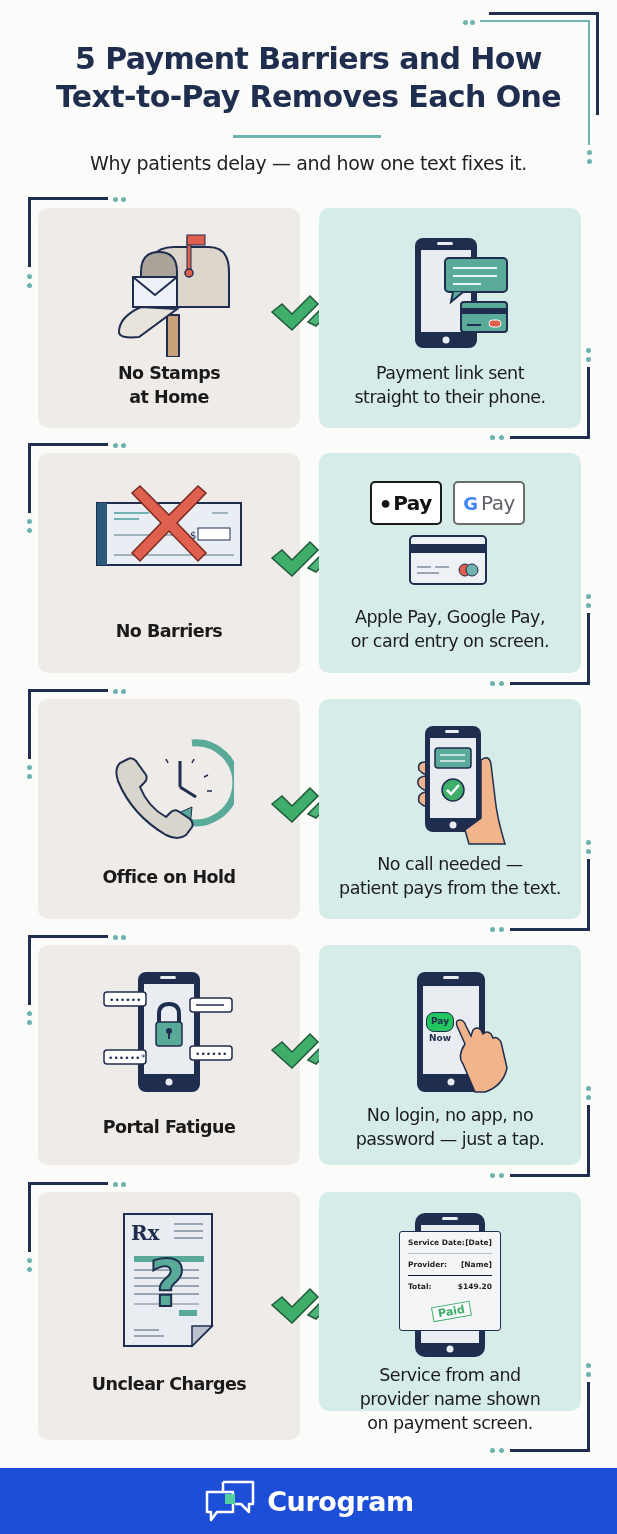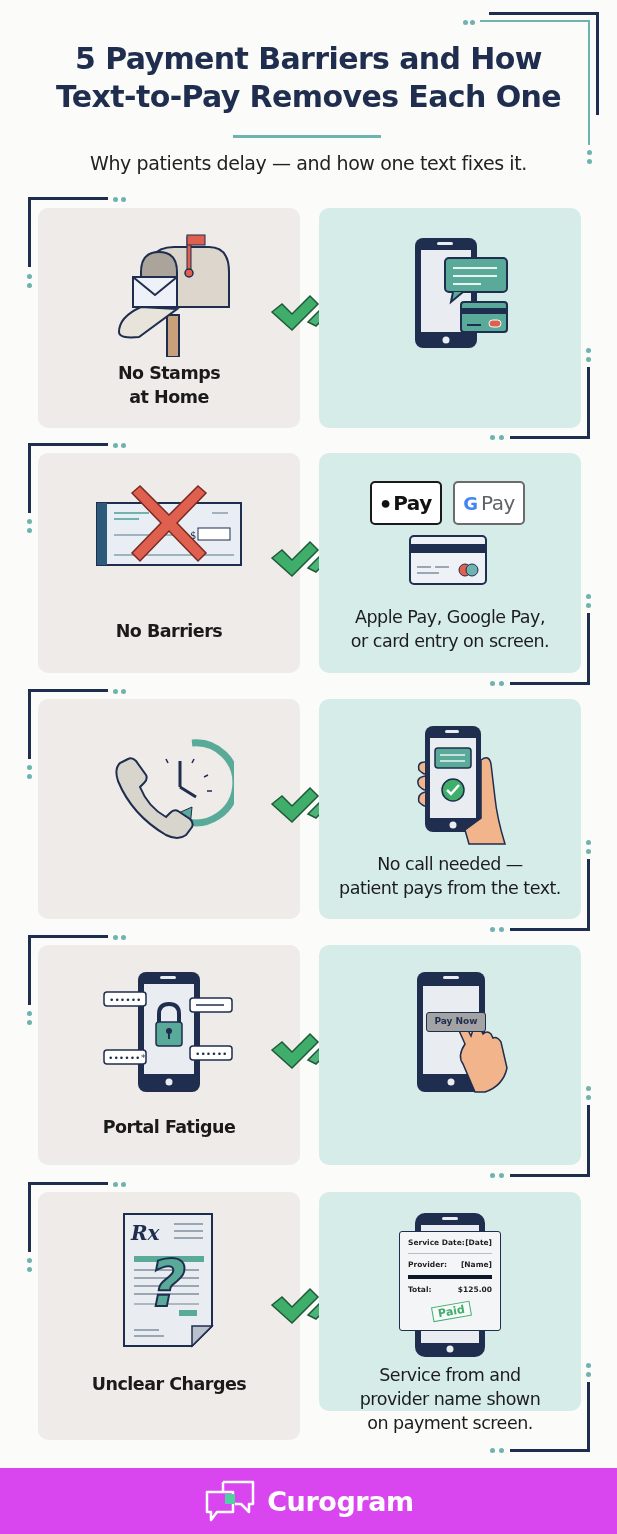--- a/index.html
+++ b/index.html
@@ -23,21 +23,21 @@
   .card.left { left: 38px; background: #efebe8; }
   .card.right { left: 319px; background: #d6ece9; }
   .card-icon { position: absolute; left: 0; width: 262px; top: 14px; height: 140px; display: flex; align-items: center; justify-content: center; }
   .card-label { position: absolute; left: 0; width: 262px; text-align: center;
     font-family: "DejaVu Sans", sans-serif; font-weight: bold; font-size: 17.5px; line-height: 24px; color: #1a1a1a; letter-spacing: -0.5px; }
   .card-desc { position: absolute; left: 0; width: 262px; text-align: center;
     font-family: "DejaVu Sans", sans-serif; font-size: 17.5px; line-height: 24px; color: #1c1c1c; letter-spacing: -0.5px; }
 
   .connector { position: absolute; left: 268px; width: 84px; height: 40px; }
 
-  .footer { position: absolute; left: 0; top: 1468px; width: 617px; height: 66px; background: #d946ef;
+  .footer { position: absolute; left: 0; top: 1468px; width: 617px; height: 66px; background: #1d4ed8;
     display: flex; align-items: center; justify-content: center; gap: 10px; }
   .footer-brand { font-family: "DejaVu Sans", sans-serif; font-weight: bold; font-size: 27px; color: #ffffff; letter-spacing: -0.4px; }
 </style>
 </head>
 <body>
 
 <div>
   <div class="br navy" style="left:489px;top:12px;width:110px;height:3px;"></div>
   <div class="br navy" style="left:596px;top:12px;width:3px;height:103px;"></div>
   <div class="br teal" style="left:480px;top:20px;width:110px;height:2px;"></div>
@@ -96,20 +96,23 @@
         <rect x="60" y="26" width="62" height="34" rx="4" fill="#5aaa9a" stroke="#1f2d4e" stroke-width="2"></rect>
         <path d="M68 60 L66 70 L78 60" fill="#5aaa9a" stroke="#1f2d4e" stroke-width="2"></path>
         <line x1="68" y1="36" x2="112" y2="36" stroke="#e8f4f2" stroke-width="2"></line>
         <line x1="68" y1="44" x2="112" y2="44" stroke="#e8f4f2" stroke-width="2"></line>
         <line x1="68" y1="52" x2="96" y2="52" stroke="#e8f4f2" stroke-width="2"></line>
         <rect x="76" y="70" width="46" height="30" rx="3" fill="#5aaa9a" stroke="#1f2d4e" stroke-width="2"></rect>
         <rect x="76" y="76" width="46" height="6" fill="#1f2d4e"></rect>
         <line x1="82" y1="93" x2="96" y2="93" stroke="#1f2d4e" stroke-width="2"></line>
         <rect x="104" y="88" width="12" height="7" rx="3.5" fill="#e06050" stroke="#fff" stroke-width="1"></rect>
       </svg>
+    </div>
+    <div class="card-desc" style="top:153px;">
+      <span>Payment link sent</span><br><span>straight to their phone.</span>
     </div>
   </div>
   <div>
     <div class="br navy" style="left:587px;top:367px;width:3px;height:72px;"></div>
     <div class="br navy" style="left:510px;top:436px;width:80px;height:3px;"></div>
     <div class="dot" style="left:586px;top:348px;"></div>
       <div class="dot" style="left:586px;top:357px;"></div>
     <div class="dot" style="left:490px;top:435px;"></div>
       <div class="dot" style="left:499px;top:435px;"></div>
   </div>
@@ -197,20 +200,21 @@
         <path d="M70 92 L88 84 L86 104 Z" fill="#5aaa9a" stroke="#1f2d4e" stroke-width="1"></path>
         <line x1="76" y1="38" x2="76" y2="64" stroke="#1f2d4e" stroke-width="3"></line>
         <line x1="76" y1="64" x2="92" y2="74" stroke="#1f2d4e" stroke-width="3"></line>
         <line x1="62" y1="36" x2="64" y2="40" stroke="#1f2d4e" stroke-width="1.5"></line>
         <line x1="90" y1="36" x2="88" y2="40" stroke="#1f2d4e" stroke-width="1.5"></line>
         <line x1="104" y1="52" x2="100" y2="54" stroke="#1f2d4e" stroke-width="1.5"></line>
         <line x1="108" y1="68" x2="103" y2="68" stroke="#1f2d4e" stroke-width="1.5"></line>
         <path d="M16 40 Q10 46 14 58 Q28 92 62 112 Q74 118 82 112 L88 104 Q90 100 86 96 L74 88 Q70 86 66 90 L62 94 Q44 84 36 64 L40 60 Q44 56 42 52 L32 38 Q28 34 24 36 Z" fill="#d8d5cd" stroke="#1f2d4e" stroke-width="2"></path>
       </svg>
     </div>
+    <div class="card-label" style="top:166px;">Office on Hold</div>
   </div>
   <svg class="connector" style="top:784px;" viewBox="0 0 84 40">
     <path d="M4 20 L14 12 L24 22 L42 4 L50 12 L24 38 Z" fill="#3fae6a" stroke="#1f5a38" stroke-width="1.5"></path>
     <path d="M40 30 L56 14 L62 14 L62 4 L82 20 L62 36 L62 26 L56 26 L48 34 Z" fill="#4cb476" stroke="#1f5a38" stroke-width="1.5"></path>
   </svg>
   <div class="card right" style="top:699px;">
     <div class="card-icon">
       <svg width="130" height="130" viewBox="0 0 130 130">
         <rect x="40" y="8" width="56" height="106" rx="8" fill="#1f2d4e"></rect>
         <rect x="45" y="20" width="46" height="80" fill="#e9edf2"></rect>
@@ -278,22 +282,25 @@
   <div class="card right" style="top:945px;">
     <div class="card-icon">
       <div style="position:relative;width:130px;height:130px;">
         <svg style="position:absolute;left:0;top:0;" width="130" height="130" viewBox="0 0 130 130">
           <rect x="32" y="8" width="68" height="120" rx="8" fill="#1f2d4e"></rect>
           <rect x="38" y="22" width="56" height="88" fill="#e9edf2"></rect>
           <rect x="58" y="12" width="16" height="3" rx="1.5" fill="#e9edf2"></rect>
           <circle cx="66" cy="118" r="3.5" fill="#e9edf2"></circle>
           <path d="M80 80 L72 62 Q70 56 75 56 Q79 56 81 62 L86 72 L88 66 Q92 62 96 66 L98 70 Q102 66 106 70 L108 74 Q112 72 116 78 L122 104 Q118 122 100 128 L90 128 L78 100 Q72 92 80 80 Z" fill="#f2b48a" stroke="#1f2d4e" stroke-width="1.5"></path>
         </svg>
-        <div style="position:absolute;left:41px;top:48px;width:60px;height:20px;background:#a3a3a3;border:1.5px solid #1f2d4e;border-radius:3px;font-family:'DejaVu Sans',sans-serif;font-weight:bold;font-size:9px;line-height:17px;text-align:center;color:#1f2d4e;">Pay Now</div>
+        <div style="position:absolute;left:41px;top:48px;width:28px;height:20px;background:#22c55e;border:1.5px solid #1f2d4e;border-radius:8px;font-family:'DejaVu Sans',sans-serif;font-weight:bold;font-size:9px;line-height:17px;text-align:center;color:#1f2d4e;">Pay Now</div>
       </div>
+    </div>
+    <div class="card-desc" style="top:158px;">
+      <span>No login, no app, no</span><br><span>password — just a tap.</span>
     </div>
   </div>
   <div>
     <div class="br navy" style="left:587px;top:1105px;width:3px;height:72px;"></div>
     <div class="br navy" style="left:510px;top:1174px;width:80px;height:3px;"></div>
     <div class="dot" style="left:586px;top:1086px;"></div>
       <div class="dot" style="left:586px;top:1095px;"></div>
     <div class="dot" style="left:490px;top:1173px;"></div>
       <div class="dot" style="left:499px;top:1173px;"></div>
   </div>
@@ -302,21 +309,21 @@
 <div>
   <div>
     <div class="br navy" style="left:28px;top:1182px;width:80px;height:3px;"></div>
     <div class="br navy" style="left:28px;top:1182px;width:3px;height:70px;"></div>
     <div class="dot" style="left:113px;top:1182px;"></div>
       <div class="dot" style="left:121px;top:1182px;"></div>
     <div class="dot" style="left:27px;top:1258px;"></div>
       <div class="dot" style="left:27px;top:1267px;"></div>
   </div>
   <div class="card left" style="top:1192px;height:248px;">
-    <div class="card-icon" style="top:14px;height:150px;font-style:italic;">
+    <div class="card-icon" style="top:14px;height:150px;">
       <svg width="100" height="150" viewBox="0 0 100 150">
         <path d="M5 8 L93 8 L93 120 L73 140 L5 140 Z" fill="#e9edf2" stroke="#1f2d4e" stroke-width="2"></path>
         <path d="M93 120 L73 120 L73 140 Z" fill="#b9c1cc" stroke="#1f2d4e" stroke-width="1.5"></path>
         <text x="12" y="34" font-size="20" font-weight="bold" fill="#1f2d4e" font-family="DejaVu Serif, serif">Rx</text>
         <line x1="55" y1="18" x2="84" y2="18" stroke="#9aa6b4" stroke-width="2"></line>
         <line x1="55" y1="25" x2="84" y2="25" stroke="#9aa6b4" stroke-width="2"></line>
         <line x1="55" y1="32" x2="84" y2="32" stroke="#9aa6b4" stroke-width="2"></line>
         <rect x="15" y="50" width="70" height="6" fill="#5aaa9a"></rect>
         <line x1="15" y1="64" x2="80" y2="64" stroke="#9aa6b4" stroke-width="2"></line>
         <line x1="15" y1="72" x2="80" y2="72" stroke="#9aa6b4" stroke-width="2"></line>
@@ -342,27 +349,27 @@
           <rect x="16" y="2" width="70" height="144" rx="10" fill="#1f2d4e"></rect>
           <rect x="22" y="14" width="58" height="118" fill="#e9edf2"></rect>
           <rect x="43" y="6" width="16" height="3" rx="1.5" fill="#e9edf2"></rect>
           <circle cx="51" cy="138" r="3.5" fill="#e9edf2"></circle>
         </svg>
         <div style="position:absolute;left:0;top:20px;width:102px;height:100px;background:#f4f5f7;border:1.5px solid #1f2d4e;border-radius:3px;padding:6px 8px 0 8px;font-family:'DejaVu Sans',sans-serif;font-weight:bold;font-size:7.5px;color:#1f1f1f;">
           <div style="display:flex;justify-content:space-between;border-bottom:1px solid #b8bec6;padding-bottom:6px;margin-bottom:6px;">
             <span>Service Date:</span>
             <span>[Date]</span>
           </div>
-          <div style="display:flex;justify-content:space-between;border-bottom:4px solid #0f172a;padding-bottom:6px;margin-bottom:6px;">
+          <div style="display:flex;justify-content:space-between;border-bottom:1px solid #0f172a;padding-bottom:6px;margin-bottom:6px;">
             <span>Provider:</span>
             <span>[Name]</span>
           </div>
           <div style="display:flex;justify-content:space-between;">
             <span>Total:</span>
-            <span>$125.00</span>
+            <span>$149.20</span>
           </div>
           <div style="position:absolute;left:32px;top:72px;padding:0 5px;border:1.5px solid #3fae6a;color:#3fae6a;font-size:11px;transform:rotate(-10deg);background:rgba(255,255,255,0.4);">Paid</div>
         </div>
       </div>
     </div>
     <div class="card-desc" style="top:171px;">
       <span>Service from and</span><br><span>provider name shown</span><br><span>on payment screen.</span>
     </div>
   </div>
   <div>

